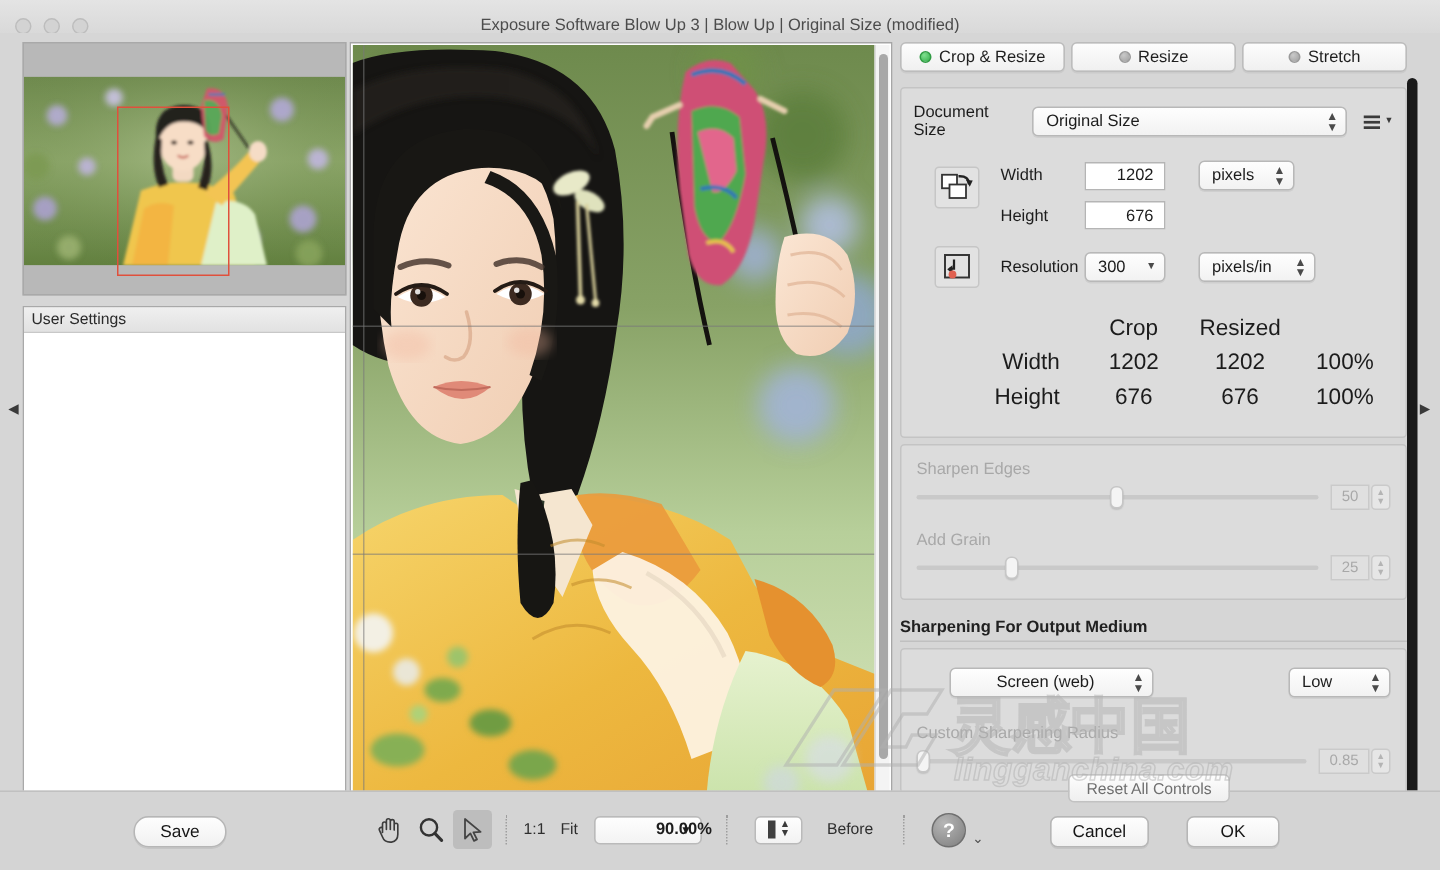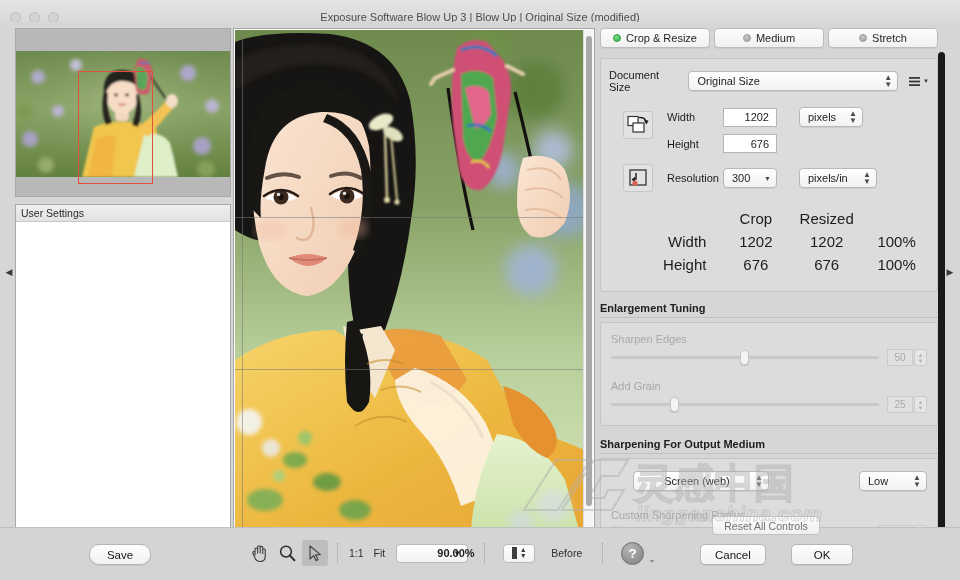--- a/index.html
+++ b/index.html
@@ -580,21 +580,21 @@
 
     <div id="right-col">
 
       <div id="mode-tabs">
         <div class="mode-tab active">
           <span class="radio-dot"></span>
           <span>Crop &amp; Resize</span>
         </div>
         <div class="mode-tab">
           <span class="radio-dot"></span>
-          <span>Medium</span>
+          <span>Resize</span>
         </div>
         <div class="mode-tab">
           <span class="radio-dot"></span>
           <span>Stretch</span>
         </div>
       </div>
 
       <div class="group-box" id="doc-box">
 
         <div class="row">
@@ -686,21 +686,20 @@
           <tr>
             <td class="col-lbl">Height</td>
             <td class="col-a">676</td>
             <td class="col-b">676</td>
             <td class="col-c">100%</td>
           </tr>
         </tbody>
           </table>
       </div>
 
-      <div class="section-title">Enlargement Tuning</div>
       <div class="group-box disabled-box">
         <div>
           <div class="dis-lbl">Sharpen Edges</div>
           <div class="slider-row">
             <div class="track">
               <div class="knob" style="left:48%;"></div>
             </div>
             <div class="spin-field">50</div>
             <div class="spin-arrows">▲<br>▼</div>
           </div>

